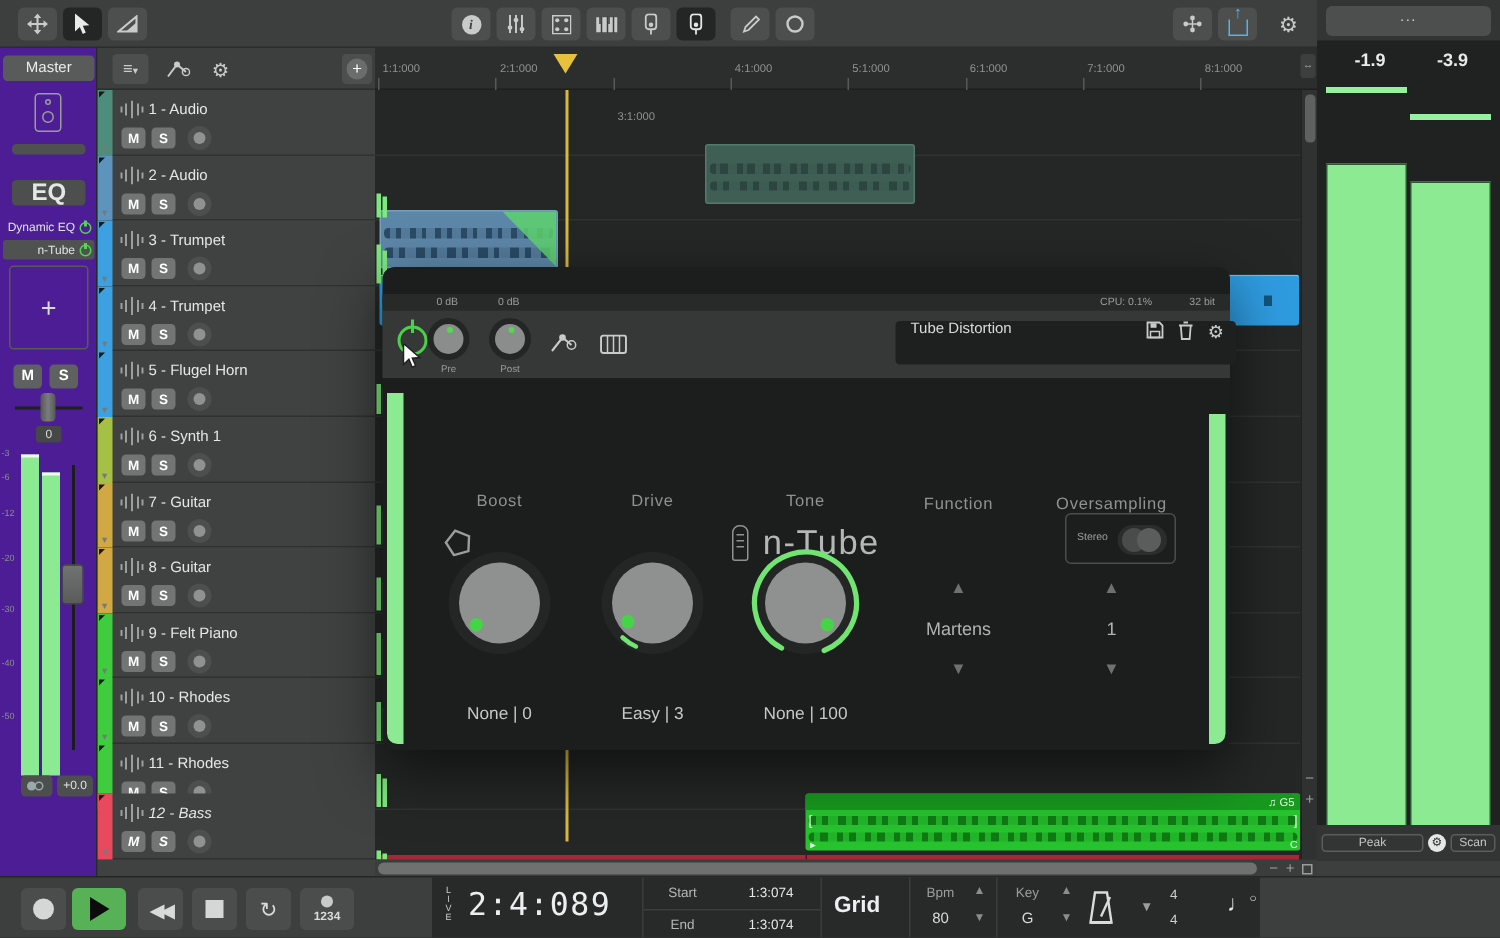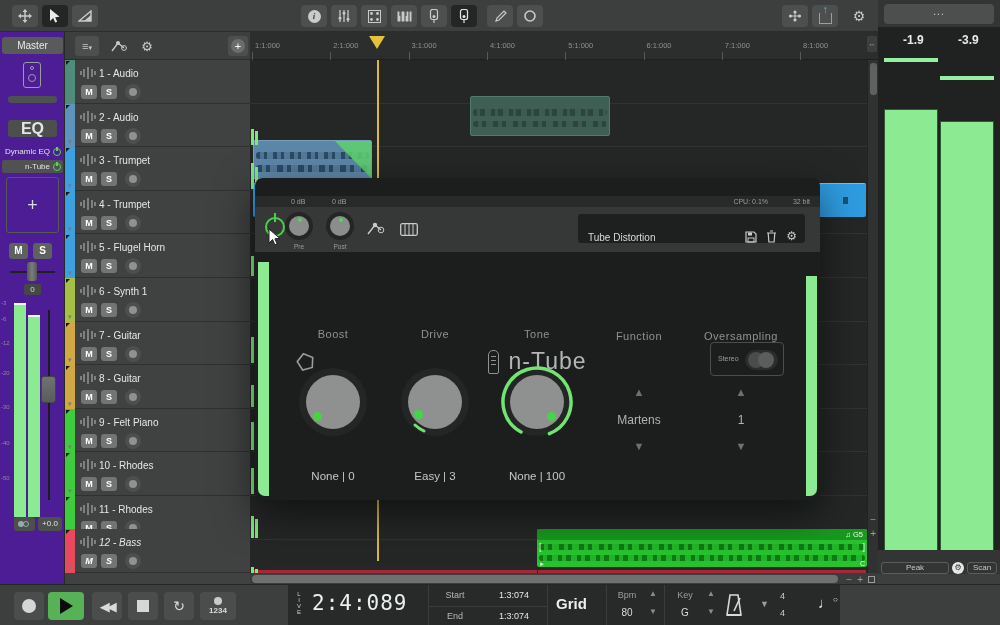--- a/index.html
+++ b/index.html
@@ -15,21 +15,21 @@
   .sharebox{width:13px;height:11px;border:1.5px solid #58b2e6;border-top:none;position:relative;margin-top:4px}
   .sharebox span{position:absolute;left:3px;top:-9px;color:#58b2e6;font-size:11px;line-height:10px}
 
   
   #rpanel{position:absolute;right:0;top:0;width:122px;height:574px;background:#323534;z-index:31}
   #rpanel .menu{position:absolute;left:6px;right:6px;top:4px;height:20px;background:#4c4f4e;border-radius:4px;color:#cfd2d1;font-size:10px;text-align:center;line-height:16px;letter-spacing:1px}
   #rpanel .meterbg{position:absolute;left:0;right:0;top:27px;bottom:16px;background:#1f2221}
   .dbLbl{position:absolute;top:6px;font-size:12px;font-weight:bold;color:#e8ebea}
   .peakline{position:absolute;height:4px;background:#96f0a0}
   .vbar{position:absolute;bottom:3px;background:#8ceb92;border:1px solid #2e5934;border-bottom:none}
-  #rpanel .foot{position:absolute;left:0;right:0;bottom:0;height:16px;background:#323534;display:flex;gap:3px;padding:12px 3px}
+  #rpanel .foot{position:absolute;left:0;right:0;bottom:0;height:16px;background:#323534;display:flex;align-items:center;gap:3px;padding:12px 3px}
   .footBtn{flex:1;height:12px;border:1px solid #5a5d5c;border-radius:3px;font-size:8px;color:#c4c7c6;text-align:center;line-height:10px}
   .footGear{width:12px;height:12px;border-radius:50%;background:#e4e7e6;color:#333;font-size:8px;line-height:12px;text-align:center;flex:none}
 
   
   #sidebar{position:absolute;left:0;top:32px;width:65px;height:553px;background:#4c1d95;border-right:1px solid #262928;z-index:20}
   #masterBtn{position:absolute;left:2px;top:5px;width:61px;height:17px;background:#585b5a;border-radius:3px;color:#e8ebea;font-size:10px;text-align:center;line-height:17px}
   .speaker{position:absolute;left:23px;top:30px;width:18px;height:26px;border:1.5px solid #9a9d9c;border-radius:3px}
   .speaker i{position:absolute;left:6px;top:3px;width:4px;height:4px;border:1px solid #9a9d9c;border-radius:50%}
   .speaker b{position:absolute;left:4px;top:11px;width:8px;height:8px;border:1px solid #9a9d9c;border-radius:50%}
   .hslider{position:absolute;left:8px;top:64px;width:49px;height:7px;background:#4e5150;border-radius:3px}
@@ -96,21 +96,21 @@
   .tl{position:absolute;top:4px;width:10px;height:10px;border-radius:50%}
   #pHead{position:absolute;left:0;top:18px;width:565px;height:11px;background:#272a29;font-size:7px;color:#9a9d9c}
   #pHead span{position:absolute;top:2px}
   #pToolbar{position:absolute;left:0;top:29px;width:565px;height:45px;background:#353837}
   .pwrBig{position:absolute;left:10px;top:10px;width:20px;height:20px;border:2.5px solid #4cd04c;border-radius:50%}
   .pwrBig i{position:absolute;left:6.5px;top:-6px;width:2.5px;height:9px;background:#4cd04c}
   .miniKnob{position:absolute;top:5px;width:28px;height:28px;border-radius:50%;background:#232625}
   .miniKnob i{position:absolute;left:4px;top:4px;width:20px;height:20px;border-radius:50%;background:#8a8d8c}
   .miniKnob b{position:absolute;left:12.5px;top:6px;width:4px;height:4px;border-radius:50%;background:#52d852}
   .miniLbl{position:absolute;top:36px;font-size:6.5px;color:#9a9d9c;width:28px;text-align:center}
-  #presetBox{position:absolute;left:323px;top:7px;width:227px;height:29px;background:#1d201f;border-radius:3px;display:flex;align-items:flex-end}
+  #presetBox{position:absolute;left:342px;top:7px;width:227px;height:29px;background:#1d201f;border-radius:3px;display:flex;align-items:flex-start}
   #presetBox .pname{font-size:10px;color:#d8dbda;padding-left:10px;flex:1}
   #presetBox svg{margin-right:9px}
   #presetBox .gear{color:#c8cbca;font-size:12px;margin-right:8px}
   #pBody{position:absolute;left:0;top:74px;width:565px;height:248px;background:#1b1e1d;border-radius:0 0 8px 8px}
   .sideMeter{position:absolute;width:11px;background:#8ceb92}
   .pentagon{position:absolute;left:41px;top:100px}
   #logo{position:absolute;left:0;top:96px;width:565px;text-align:center}
   #logo .tube{display:inline-block;width:11px;height:24px;border:1.5px solid #8f9291;border-radius:5px 5px 2px 2px;vertical-align:middle;margin-right:9px;position:relative}
   #logo .tube i{position:absolute;left:2px;top:5px;width:5px;height:1.5px;background:#8f9291;box-shadow:0 4px 0 #8f9291,0 8px 0 #8f9291}
   #logo .nm{font-size:23px;color:#b4b7b6;letter-spacing:1px;vertical-align:middle}
@@ -593,21 +593,21 @@
     </div>
   </div>
 
 <div id="timeline">
   <div id="ruler">
     <div id="rulerBtn">↔</div>
   <span class="rlbl" style="left: 5px;">1:1:000</span>
       <i style="position: absolute; top: 20px; left: 2px; width: 1px; height: 8px; background: rgb(86, 89, 88);"></i>
       <span class="rlbl" style="left: 83.3px;">2:1:000</span>
       <i style="position: absolute; top: 20px; left: 80.3px; width: 1px; height: 8px; background: rgb(86, 89, 88);"></i>
-      <span class="rlbl" style="left: 161.6px;">3:1:000</span>
+      <span class="rlbl" style="left: 161.6px; margin-top: 32px;">3:1:000</span>
       <i style="position: absolute; top: 20px; left: 158.6px; width: 1px; height: 8px; background: rgb(86, 89, 88);"></i>
       <span class="rlbl" style="left: 239.9px;">4:1:000</span>
       <i style="position: absolute; top: 20px; left: 236.9px; width: 1px; height: 8px; background: rgb(86, 89, 88);"></i>
       <span class="rlbl" style="left: 318.2px;">5:1:000</span>
       <i style="position: absolute; top: 20px; left: 315.2px; width: 1px; height: 8px; background: rgb(86, 89, 88);"></i>
       <span class="rlbl" style="left: 396.5px;">6:1:000</span>
       <i style="position: absolute; top: 20px; left: 393.5px; width: 1px; height: 8px; background: rgb(86, 89, 88);"></i>
       <span class="rlbl" style="left: 474.8px;">7:1:000</span>
       <i style="position: absolute; top: 20px; left: 471.8px; width: 1px; height: 8px; background: rgb(86, 89, 88);"></i>
       <span class="rlbl" style="left: 553.1px;">8:1:000</span>

